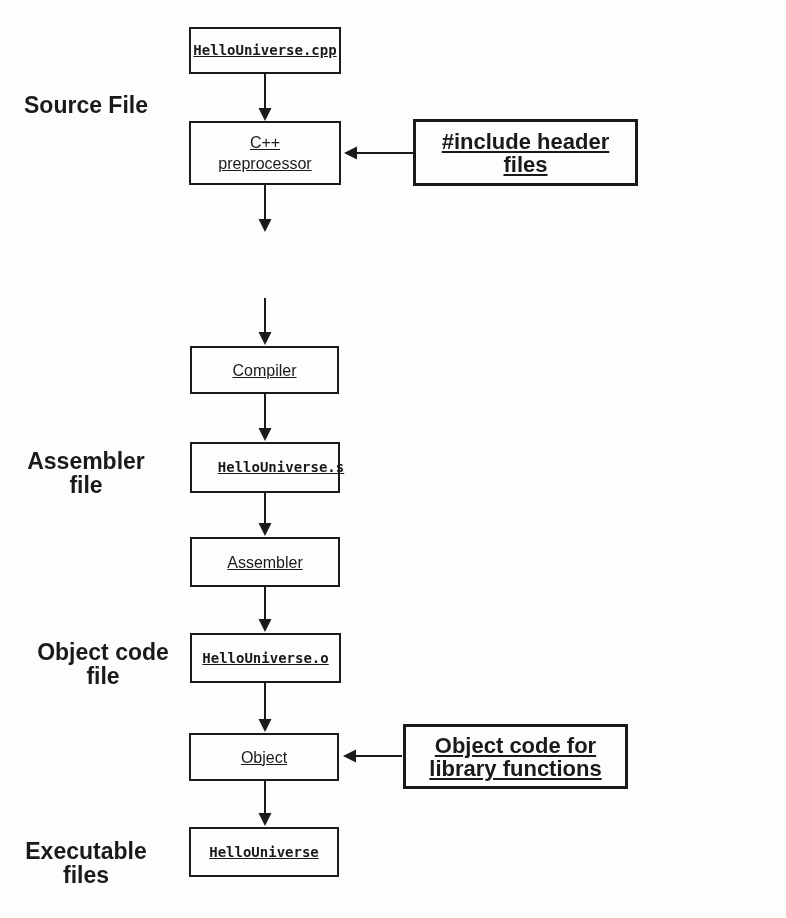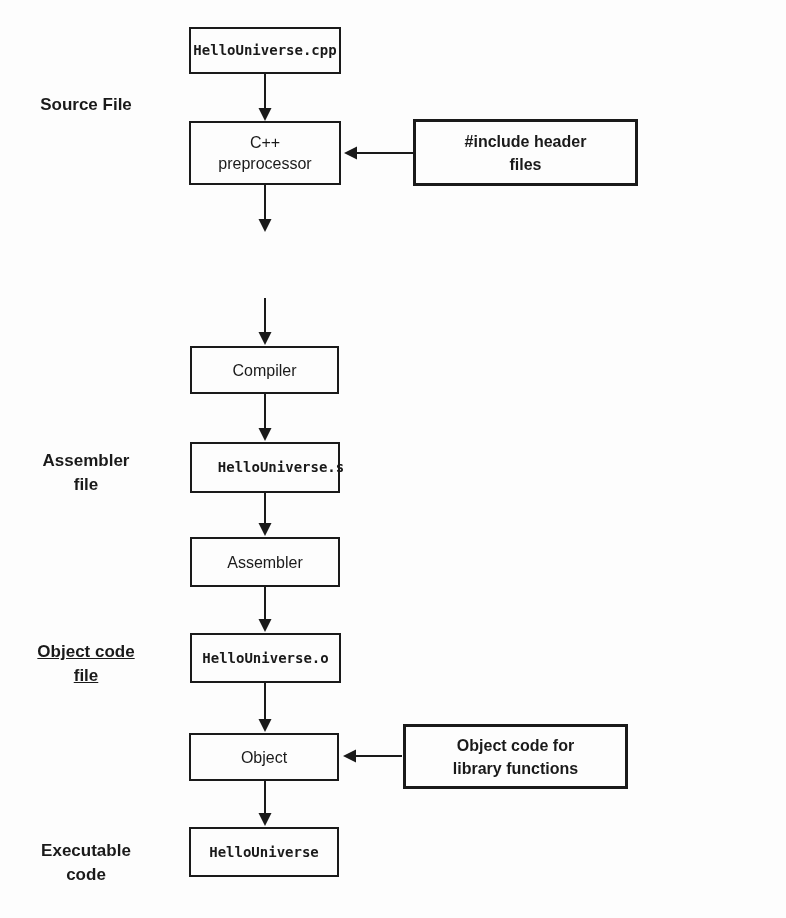--- a/index.html
+++ b/index.html
@@ -21,38 +21,39 @@
     border: 2px solid #1a1a1a;
     background: #fdfdfd;
     display: flex;
     align-items: center;
     justify-content: center;
     text-align: center;
     white-space: pre-line;
     font-size: 16px;
     line-height: 21px;
     box-sizing: border-box;
+    text-decoration: underline;
   }
   .box.mono {
     font-family: "DejaVu Sans Mono", "Liberation Mono", monospace;
     font-weight: bold;
     font-size: 14px;
     white-space: nowrap;
   }
   .box.emph {
     border-width: 3px;
     font-weight: bold;
-    font-size: 16px;
+    font-size: 22px;
     line-height: 23px;
   }
   .side-label {
     position: absolute;
     width: 140px;
     font-weight: bold;
-    font-size: 17px;
+    font-size: 23px;
     line-height: 24px;
     text-align: center;
     white-space: pre-line;
   }
   #arrows {
     position: absolute;
     left: 0;
     top: 0;
     pointer-events: none;
   }
@@ -126,24 +127,24 @@
 
     <g>
       <line x1="265" y1="781" x2="265" y2="815"></line>
       <polygon points="258.5,813 271.5,813 265,826"></polygon>
     </g>
   </svg>
 
   <div class="side-label" style="left:16px; top:93px;">Source File</div>
   <div class="side-label" style="left:16px; top:449px;">Assembler
 file</div>
-  <div class="side-label" style="left:16px; top:640px;text-decoration:underline;">Object code
+  <div class="side-label" style="left:33px; top:640px;">Object code
 file</div>
   <div class="side-label" style="left:16px; top:839px;">Executable
-code</div>
+files</div>
 
   <div class="box mono" style="left:189px; top:27px; width:152px; height:47px;">HelloUniverse.cpp</div>
 
   <div class="box" style="left:189px; top:121px; width:152px; height:64px;">C++
 preprocessor</div>
 
   <div class="box emph" style="left:413px; top:119px; width:225px; height:67px;">#include header
 files</div>
 
 

